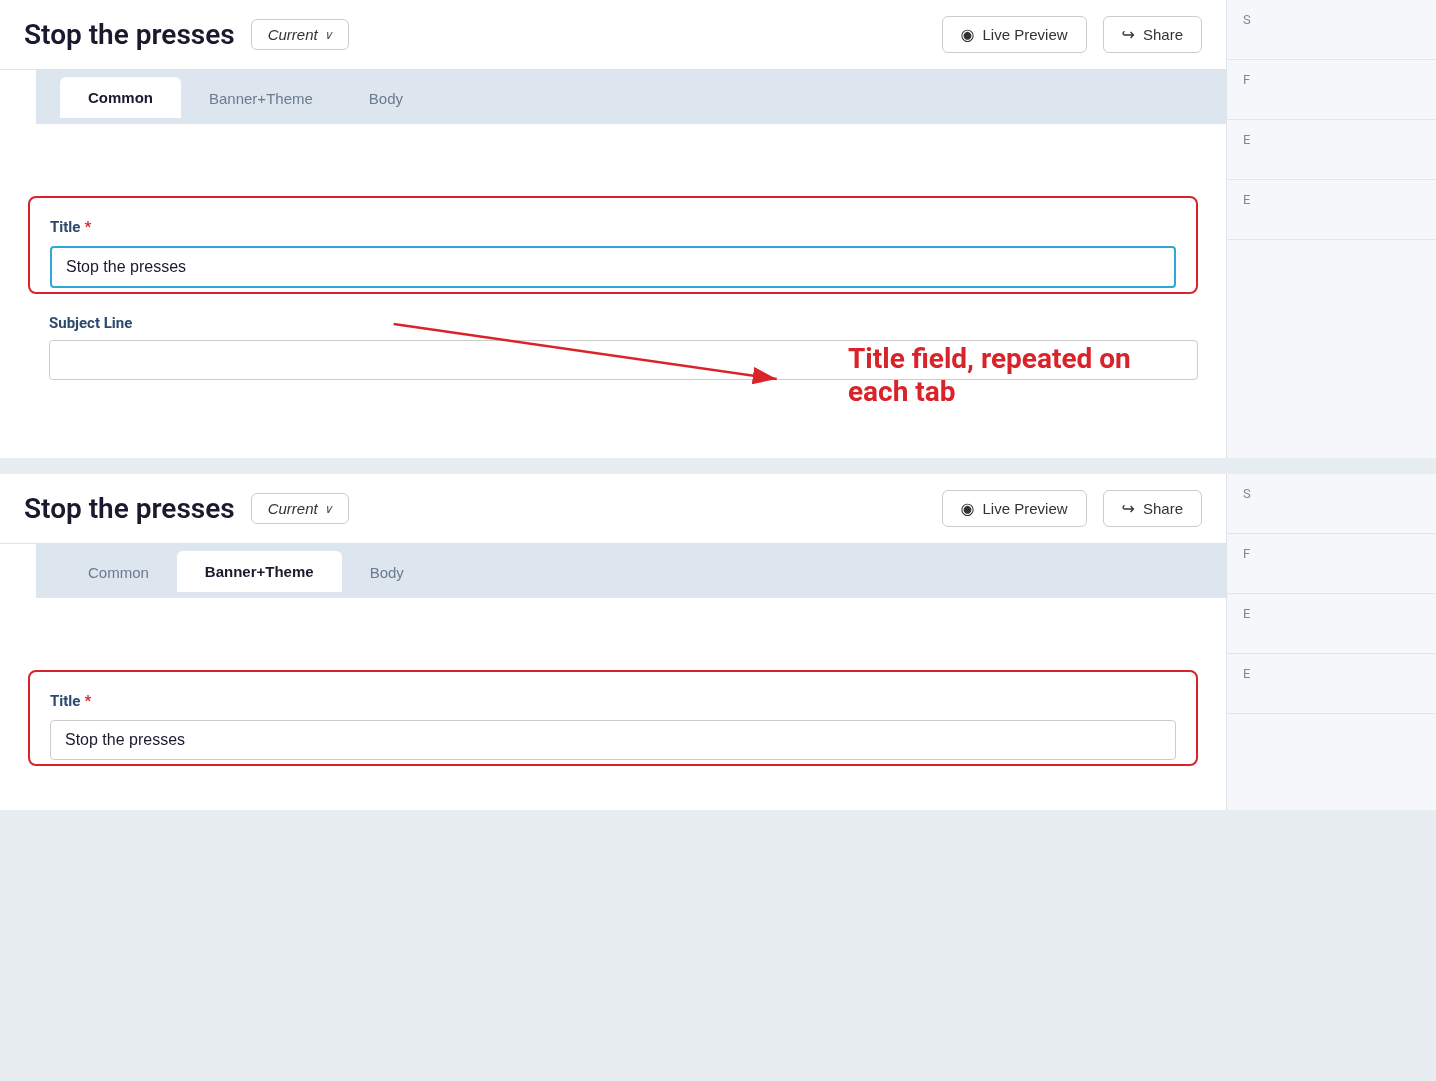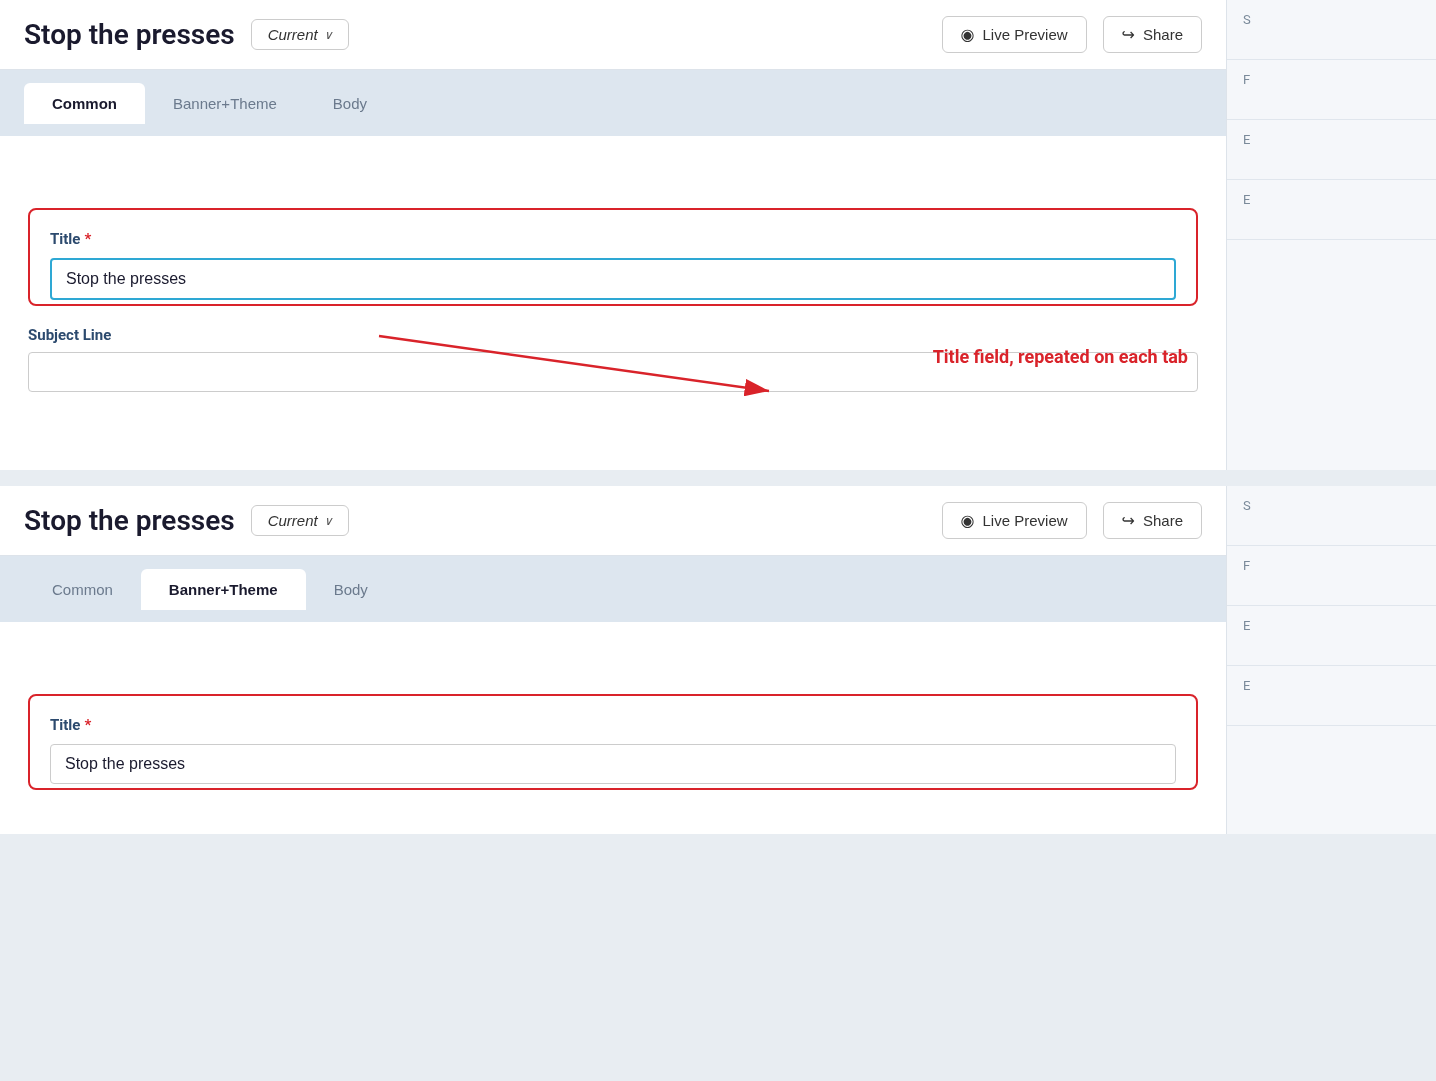--- a/index.html
+++ b/index.html
@@ -77,25 +77,26 @@
       border-radius: 6px;
       background: #fff;
       font-size: 15px;
       color: #333;
       cursor: pointer;
     }
 
     
     .tabs-bar {
       display: flex;
-      align-items: flex-start;
+      align-items: center;
       background: #dde6ef;
-      padding: 13px 24px;
+      padding: 7px 24px;
       gap: 0;
       border-bottom: none;
+      margin-left: 36px;
     }
 
     .tab {
       padding: 12px 28px 10px;
       font-size: 15px;
       color: #6b7a8d;
       cursor: pointer;
       border-top-left-radius: 6px;
       border-top-right-radius: 6px;
       background: transparent;
@@ -176,20 +177,21 @@
     }
 
     .field-group .field-label {
       margin-bottom: 8px;
     }
 
     
     .annotation-area {
       position: relative;
       height: 120px;
+      margin-left: 21px;
     }
 
     .annotation-text {
       position: absolute;
       right: 60px;
       top: 10px;
       font-size: 22px;
       font-weight: 700;
       color: #d9232a;
       max-width: 340px;
@@ -286,21 +288,21 @@
 
         <div class="annotation-area" style="position:relative; margin-bottom: 0;">
 
           <div class="field-group" style="position:absolute; top:0; left:0; right:0;">
             <div class="field-label">
               <span>Subject Line</span>
             </div>
             <input class="text-input-normal" type="text" value="" style="">
           </div>
 
-          <div class="annotation-text" style="position:absolute; right:10px; top:20px; font-size:18px; font-weight:700; color:#d9232a; max-width:340px; z-index:10;">Title field, repeated on each tab</div>
+          <div class="annotation-text" style="position:absolute; right:10px; top:28px; font-size:28px; font-weight:700; color:#d9232a; max-width:340px; z-index:10;">Title field, repeated on each tab</div>
 
           <svg class="arrow-overlay" viewBox="0 0 1200 120" preserveAspectRatio="none" style="position:absolute;top:0;left:0;width:100%;height:100%;pointer-events:none;z-index:9;">
 
             <line x1="360" y1="10" x2="760" y2="65" stroke="#d9232a" stroke-width="2.5" marker-end="url(#arrowhead1)"></line>
             <defs>
               <marker id="arrowhead1" markerWidth="10" markerHeight="7" refX="10" refY="3.5" orient="auto">
                 <polygon points="0 0, 10 3.5, 0 7" fill="#d9232a"></polygon>
               </marker>
             </defs>
           </svg>

